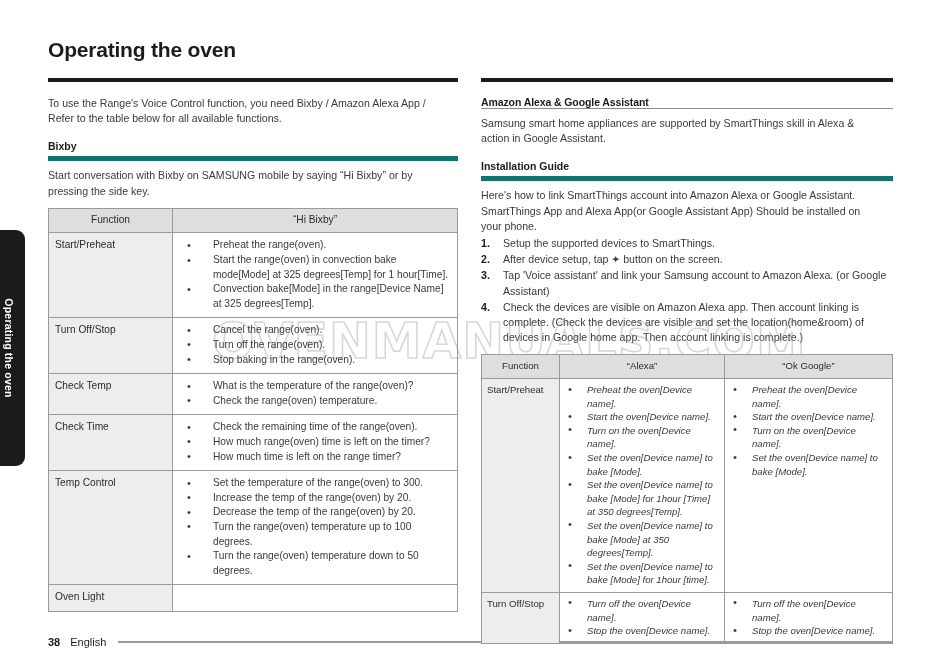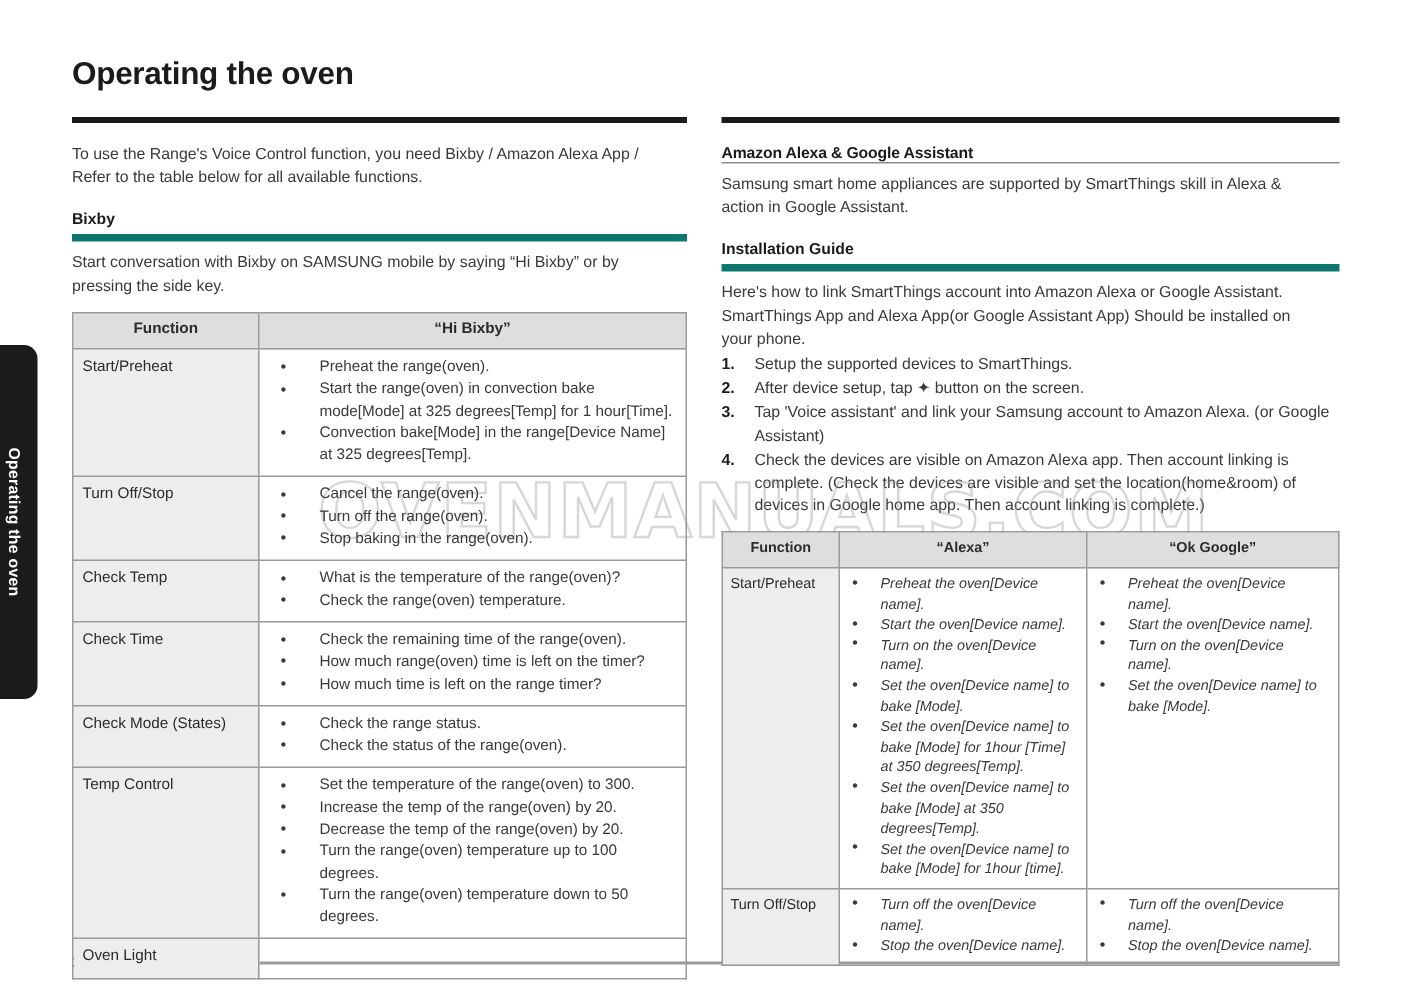--- a/index.html
+++ b/index.html
@@ -159,21 +159,21 @@
   table.voice td {
     border: 1px solid #9a9a9a;
     vertical-align: top;
     padding: 5px 6px 6px 6px;
     font-size: 10.2px;
     line-height: 14.6px;
     color: #3a3a3a;
     background: transparent;
   }
   table.voice th {
-    font-weight: bold;
+    font-weight: normal;
     background: #dedede;
     color: #2b2b2b;
     padding: 4px 6px 5px 6px;
   }
   table.voice td.fn {
     background: #ededed;
     color: #2b2b2b;
     white-space: nowrap;
   }
   table.voice ul {
@@ -304,29 +304,20 @@
             </ul>
           </td>
         </tr>
         <tr>
           <td class="fn">Check Time</td>
           <td>
             <ul>
               <li>Check the remaining time of the range(oven).</li>
               <li>How much range(oven) time is left on the timer?</li>
               <li>How much time is left on the range timer?</li>
-            </ul>
-          </td>
-        </tr>
-        <tr>
-          <td class="fn">Check Mode (States)</td>
-          <td>
-            <ul>
-              <li>Check the range status.</li>
-              <li>Check the status of the range(oven).</li>
             </ul>
           </td>
         </tr>
         <tr>
           <td class="fn">Temp Control</td>
           <td>
             <ul>
               <li>Set the temperature of the range(oven) to 300.</li>
               <li>Increase the temp of the range(oven) by 20.</li>
               <li>Decrease the temp of the range(oven) by 20.</li>

